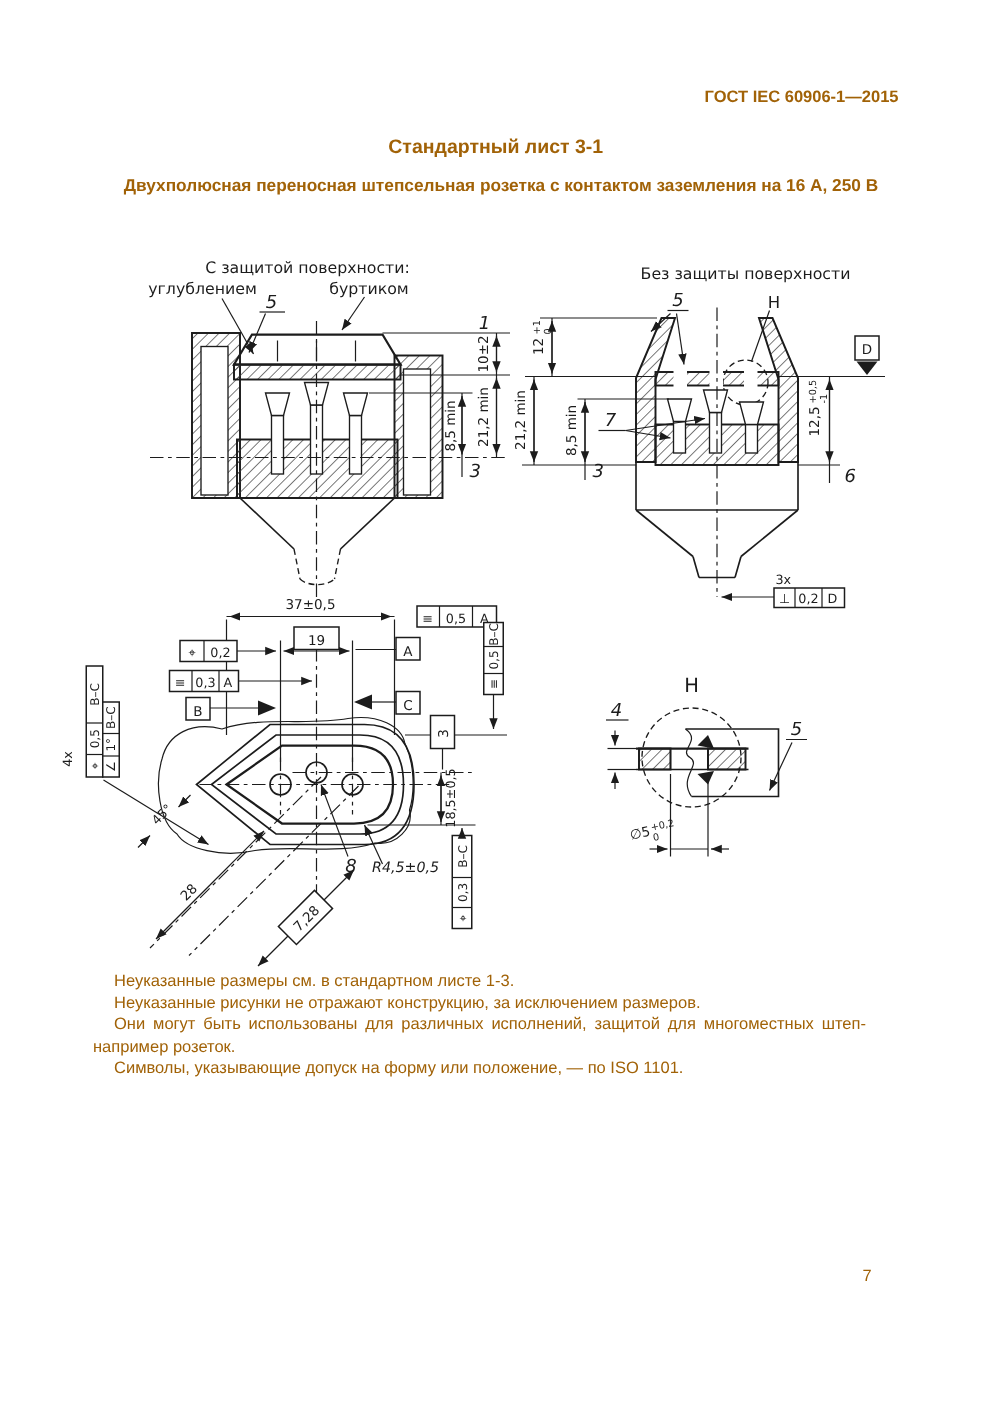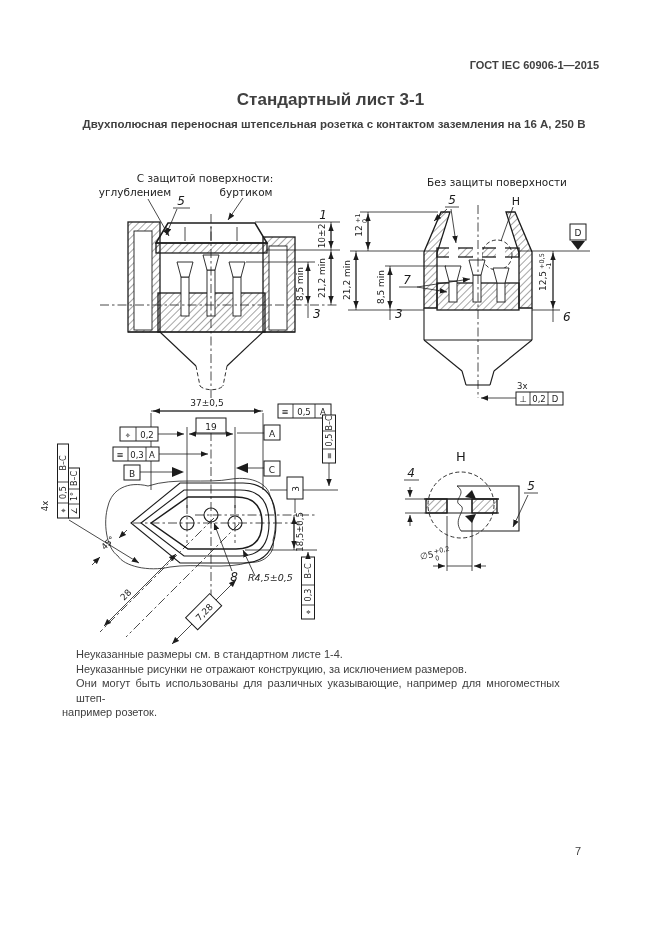--- a/index.html
+++ b/index.html
@@ -1,20 +1,20 @@
 <!DOCTYPE html>
 <html><head>
 <meta charset="utf-8">
 <style>
   html,body{margin:0;padding:0;background:#ffffff;}
   #page{position:relative;width:661px;height:936px;background:#ffffff;overflow:hidden;
-        font-family:"Liberation Sans",sans-serif;color:#404040;}
+        font-family:"Liberation Sans",sans-serif;color:#a16207;}
   .abs{position:absolute;}
   .hdr-ref{top:59px;right:62px;font-size:11px;font-weight:bold;}
-  .hdr-sheet{top:90px;left:0;width:100%;text-align:center;font-size:17px;font-weight:bold;}
+  .hdr-sheet{top:90px;left:0;width:100%;text-align:center;font-size:13px;font-weight:bold;}
   .hdr-title{top:116px;left:40px;right:33px;text-align:center;font-size:11.5px;font-weight:bold;line-height:16px;}
   .notes{left:62px;top:647px;width:530px;font-size:11px;line-height:14.6px;}
   .notes .ind{padding-left:14px;}
   .notes .just{word-spacing:2.2px;}
   .pagenum{left:575px;top:845px;font-size:11px;}
   svg{position:absolute;left:0;top:0;}
   .tx{font-family:"DejaVu Sans","Liberation Sans",sans-serif;fill:#1c1c1c;font-size:9px;}
   .mid{text-anchor:middle;}
   .cap{font-size:10.5px;}
   .it{font-style:italic;font-size:12px;}
@@ -431,20 +431,21 @@
         <g transform="translate(434,557) rotate(-12)">
           <text class="tx" x="0" y="0" text-anchor="end">∅5</text>
           <text class="tx tol" x="1" y="-3">+0,2</text>
           <text class="tx tol" x="1" y="4">0</text>
         </g>
       </g>
     </g>
   </svg>
 
   <div class="abs notes">
-    <div class="ind">Неуказанные размеры см. в стандартном листе 1-4.</div>
+    <div class="ind">Неуказанные размеры см. в стандартном листе 1-3.</div>
     <div class="ind">Неуказанные рисунки не отражают конструкцию, за исключением размеров.</div>
-    <div class="ind just">Они могут быть использованы для различных указывающие, например для многоместных штеп-</div>
+    <div class="ind just">Они могут быть использованы для различных исполнений, защитой для многоместных штеп-</div>
     <div>например розеток.</div>
+    <div class="ind">Символы, указывающие допуск на форму или положение, — по ISO 1101.</div>
   </div>
 
   <div class="abs pagenum">7</div>
 </div>
 
 </body></html>

